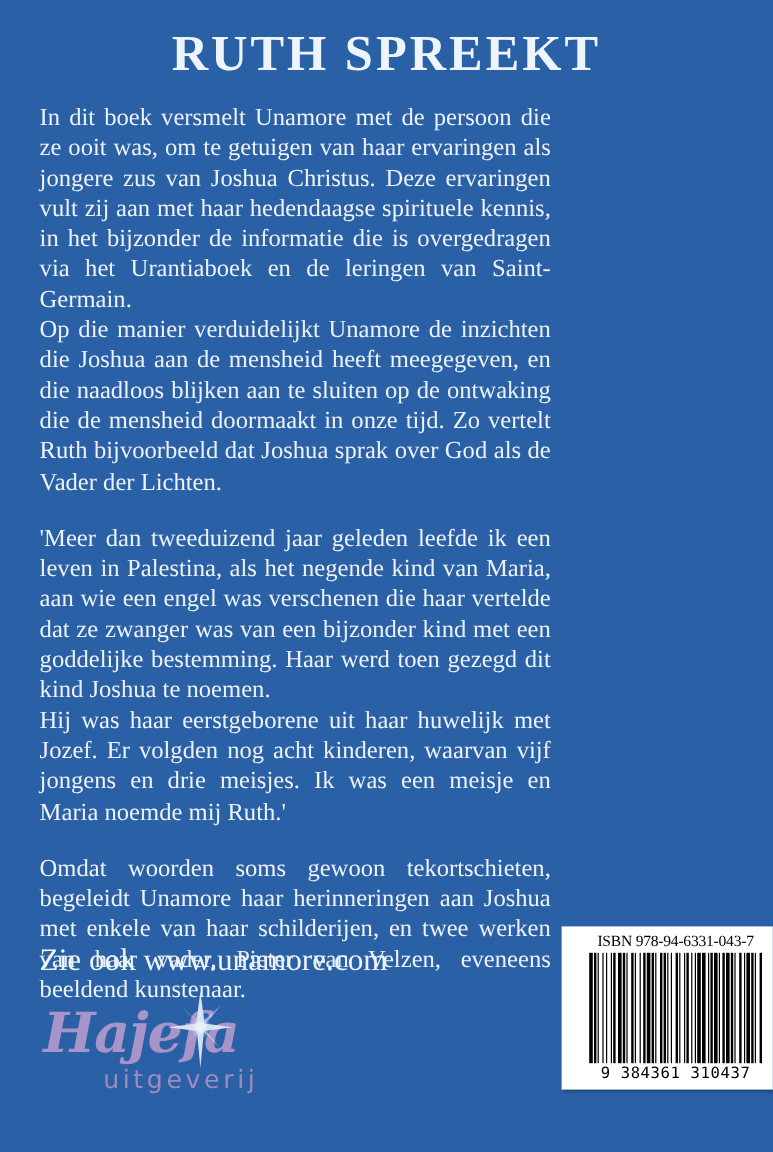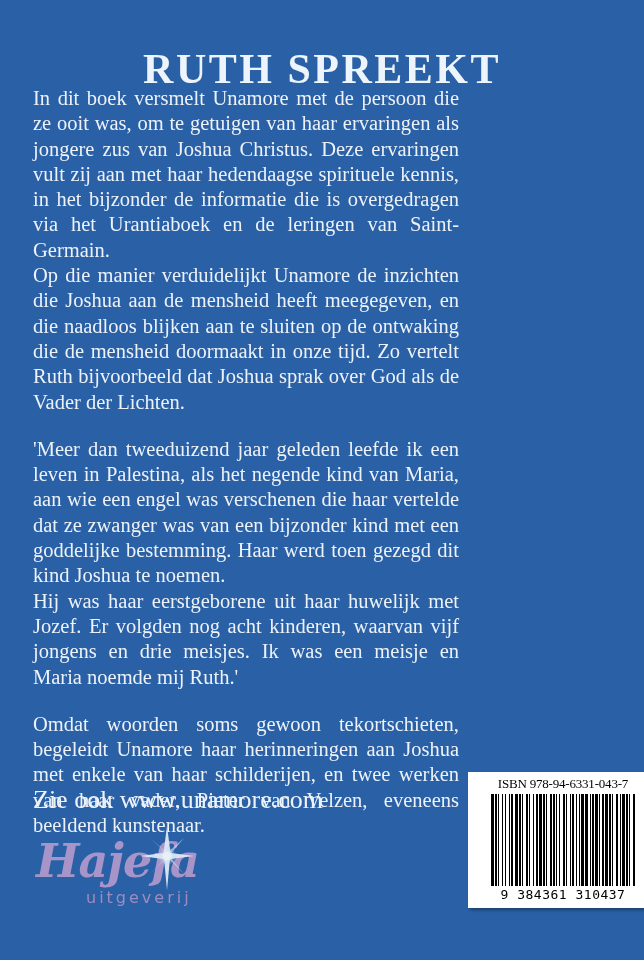--- a/index.html
+++ b/index.html
@@ -28,21 +28,20 @@
     left: 0;
     width: 644px;
     text-align: center;
     color: #eef4fb;
     font-family: "Liberation Serif", "DejaVu Serif", serif;
     font-size: 42px;
     font-weight: 700;
     letter-spacing: 2.5px;
     line-height: 50px;
     white-space: nowrap;
-    margin-top: 24px;
   }
 
   
   .body-copy {
     position: absolute;
     top: 86px;
     left: 33px;
     width: 426px;
     color: #edf2f8;
     font-size: 20.5px;
@@ -91,21 +90,21 @@
     font-size: 46px;
     line-height: 52px;
     color: #a794c9;
     letter-spacing: -1px;
   }
   .logo-sub {
     position: absolute;
     left: 54px;
     top: 55px;
     font-family: "DejaVu Sans", "Liberation Sans", sans-serif;
-    font-size: 16px;
+    font-size: 21px;
     letter-spacing: 3px;
     color: #9e8cbe;
   }
   .logo-star {
     position: absolute;
     left: 140px;
     top: 826px;
     width: 54px;
     height: 64px;
     pointer-events: none;

